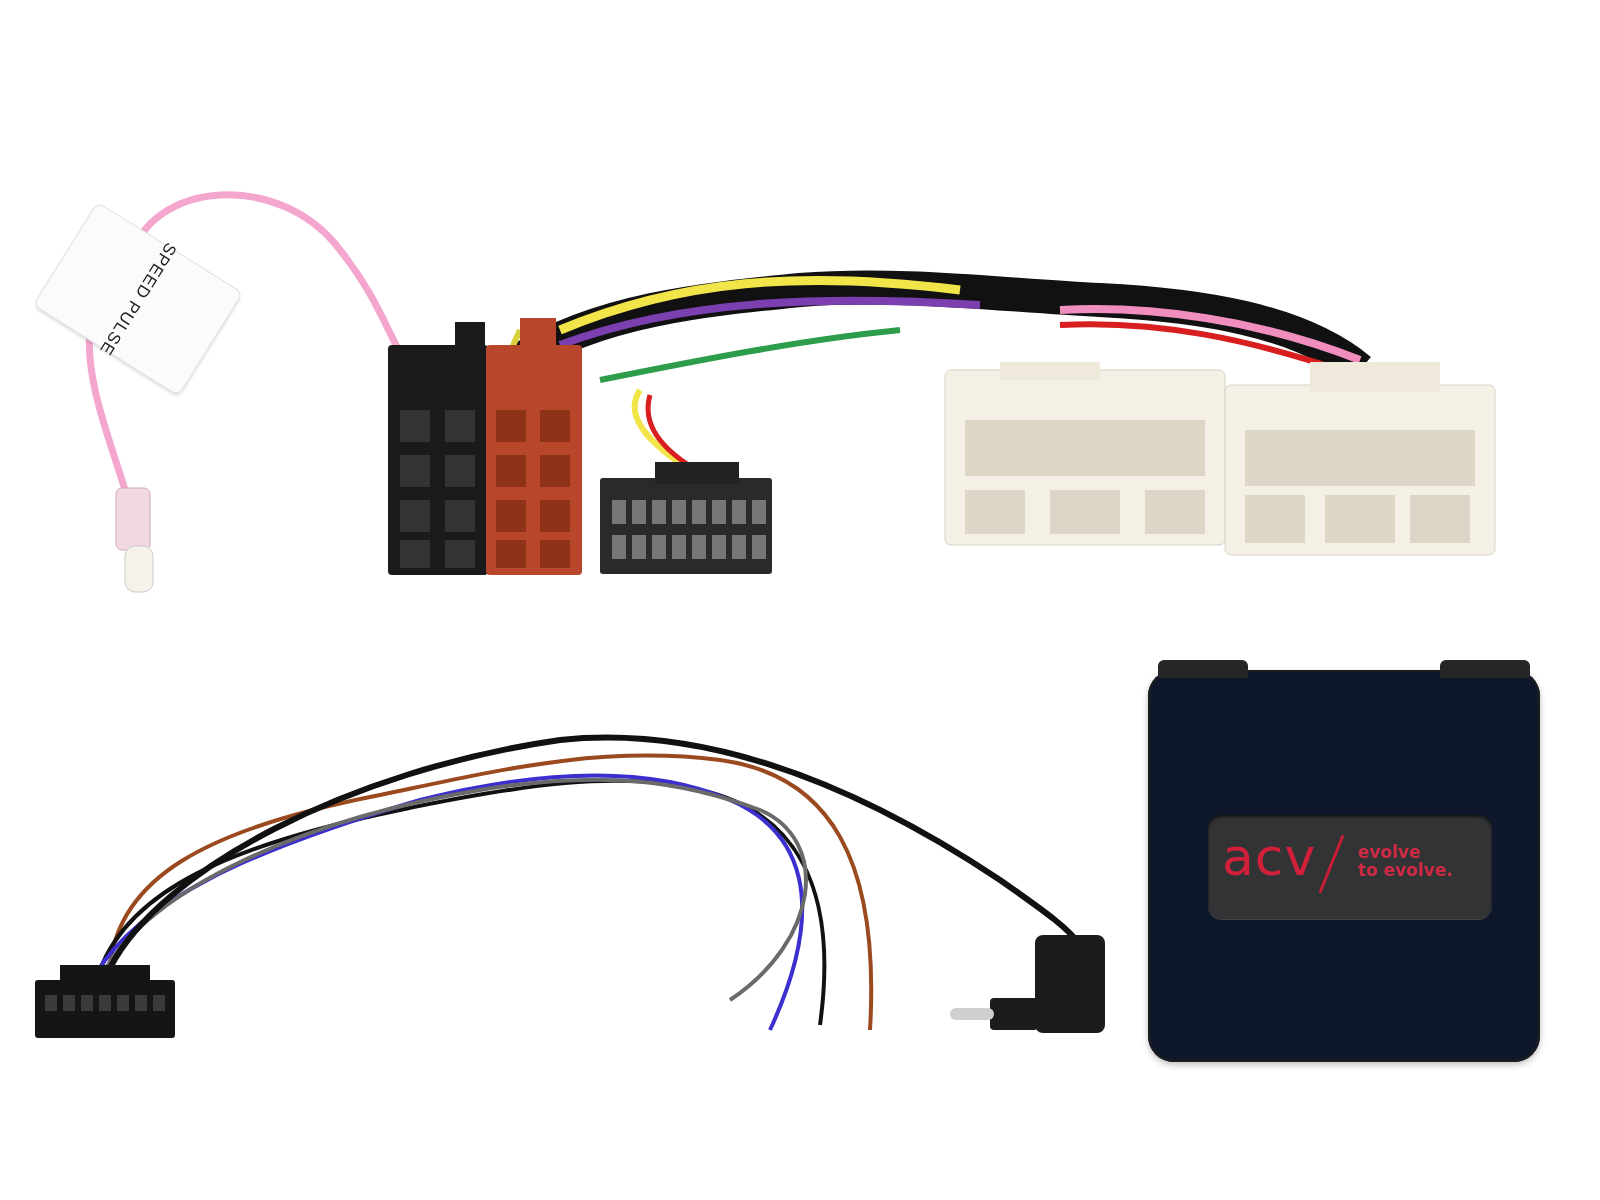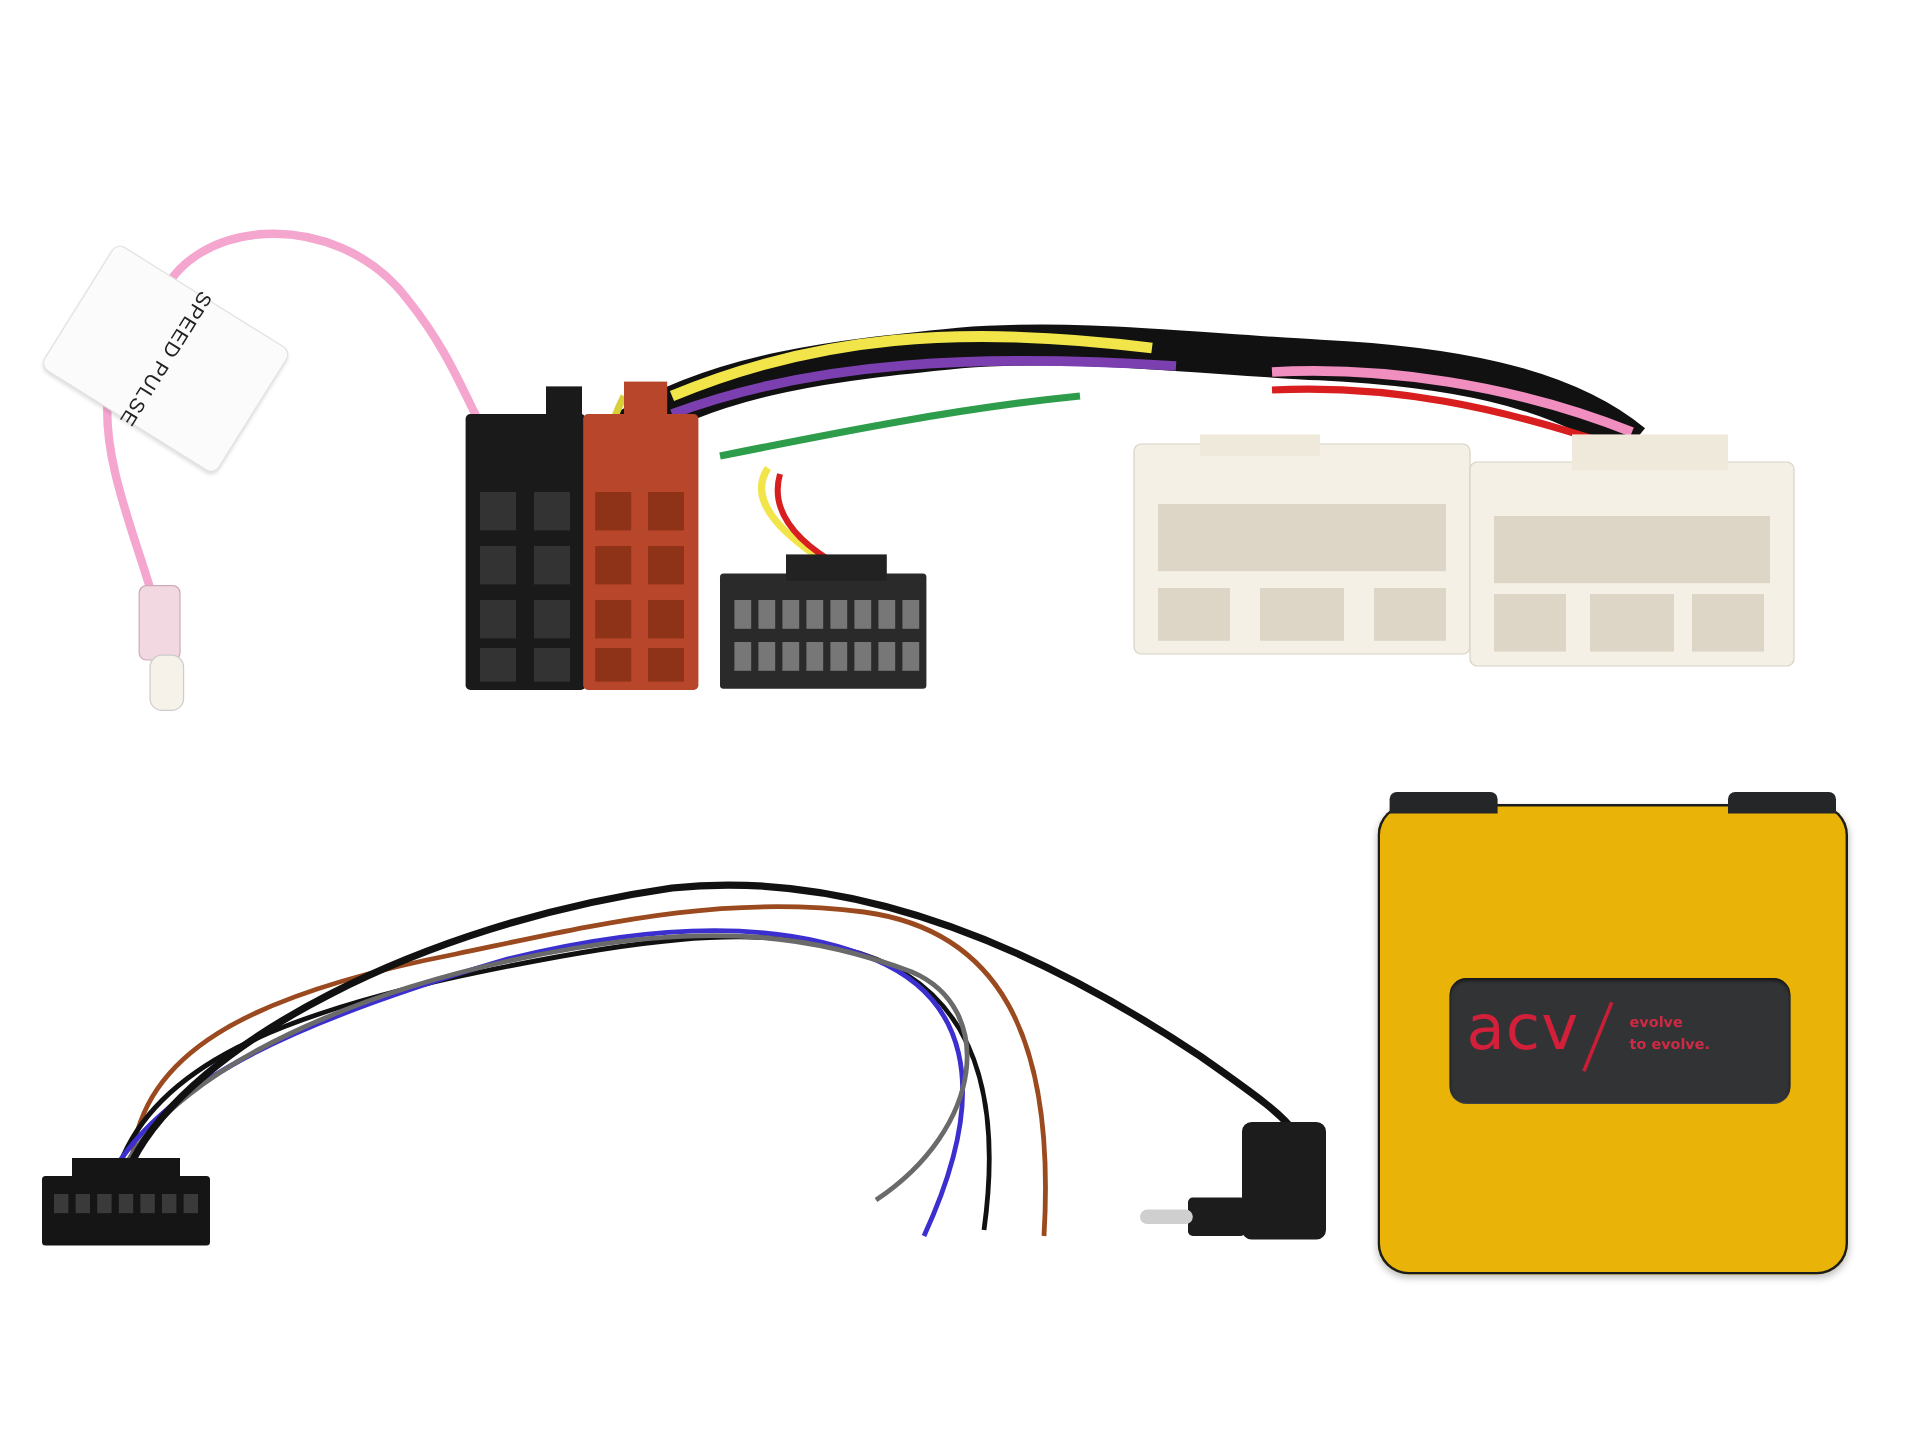--- a/index.html
+++ b/index.html
@@ -1,25 +1,25 @@
 <!DOCTYPE html>
 <html><head>
 <meta charset="utf-8">
 <style>
   html,body{margin:0;padding:0;background:#ffffff;}
   body{width:1600px;height:1200px;position:relative;overflow:hidden;font-family:"Liberation Sans",sans-serif;}
   svg{position:absolute;left:0;top:0;}
   .tag{position:absolute;left:52px;top:238px;width:170px;height:120px;background:#fbfbfb;border:1px solid #e2e2e2;border-radius:8px;transform:rotate(32deg);box-shadow:1px 2px 3px rgba(0,0,0,0.12);display:flex;align-items:center;justify-content:center;}
   .tag span{transform:rotate(180deg) rotate(-90deg);font-family:"Liberation Sans",sans-serif;font-size:17px;letter-spacing:1px;color:#222;white-space:nowrap;}
-  .module{position:absolute;left:1148px;top:670px;width:392px;height:392px;background:#eab308;border-radius:26px;box-shadow:inset 0 0 0 2px #1b1c1d,0 3px 6px rgba(0,0,0,0.25);}
+  .module{position:absolute;left:1148px;top:670px;width:392px;height:392px;background:#0f172a;border-radius:26px;box-shadow:inset 0 0 0 2px #1b1c1d,0 3px 6px rgba(0,0,0,0.25);}
   .module .tab{position:absolute;top:-10px;width:90px;height:18px;background:#252628;border-radius:6px 6px 0 0;}
   .plate{position:absolute;left:60px;top:145px;width:284px;height:104px;background:#323335;border-radius:14px;box-shadow:inset 0 2px 3px rgba(0,0,0,0.6),0 1px 0 #444;}
   .brand{position:absolute;left:14px;top:12px;font-family:"DejaVu Sans",sans-serif;font-size:52px;color:#d3203a;letter-spacing:1px;line-height:60px;}
   .slash{position:absolute;left:122px;top:18px;width:3px;height:62px;background:#c81e36;transform:rotate(22deg);}
-  .slogan{position:absolute;left:150px;top:28px;font-family:"DejaVu Sans",sans-serif;font-size:12px;line-height:18px;color:#cf2a44;font-weight:bold;}
+  .slogan{position:absolute;left:150px;top:28px;font-family:"DejaVu Sans",sans-serif;font-size:17px;line-height:18px;color:#cf2a44;font-weight:bold;}
 </style>
 </head>
 <body>
 
 <svg width="1600" height="1200" viewBox="0 0 1600 1200">
 
   <path d="M130 260 C 150 180, 280 170, 340 250 C 380 300, 390 340, 410 370" stroke="#f4a6cf" stroke-width="7" fill="none"></path>
   <path d="M90 330 C 85 380, 110 440, 125 490" stroke="#f4a6cf" stroke-width="7" fill="none"></path>
   <rect x="116" y="488" width="34" height="62" rx="6" fill="#f2d8e0" stroke="#cfa9b8"></rect>
   <rect x="125" y="546" width="28" height="46" rx="10" fill="#f6f2ea" stroke="#ccc"></rect>

